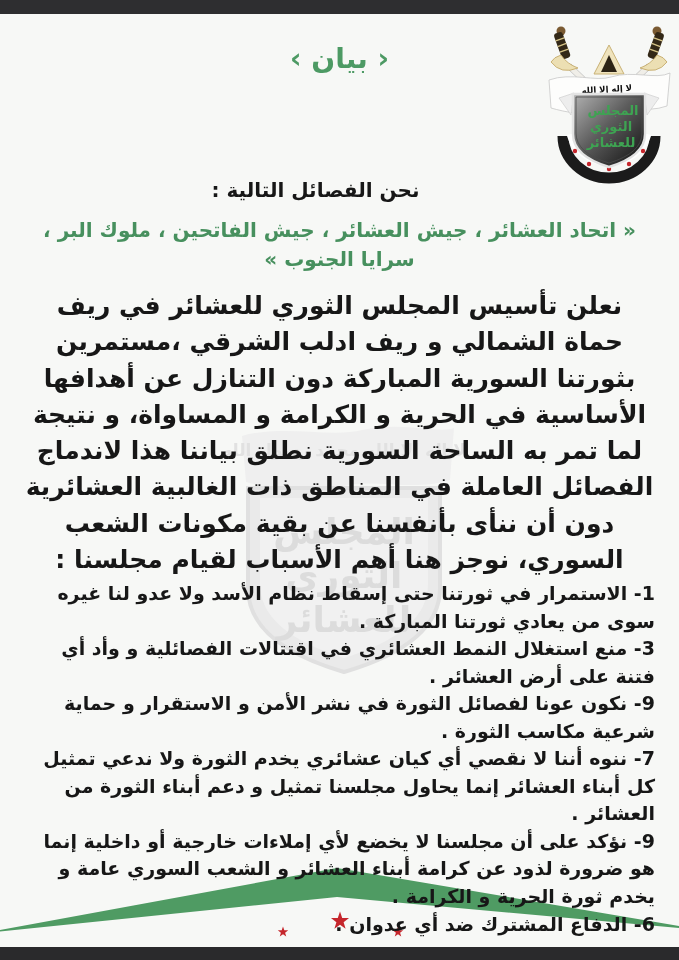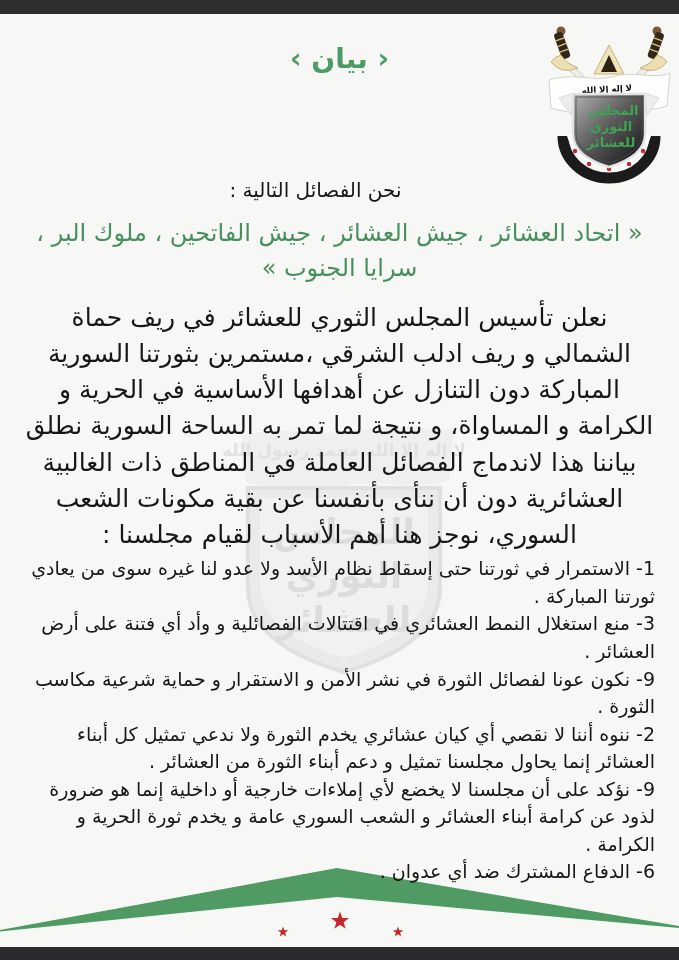--- a/index.html
+++ b/index.html
@@ -6,23 +6,23 @@
   .page{position:relative;width:679px;height:960px;margin:0 auto;background:#f7f8f6;
         overflow:hidden;font-family:"DejaVu Sans",sans-serif;}
   .bar{position:absolute;left:0;right:0;background:#2e2e30;z-index:3;}
   .bar.top{top:0;height:14px;}
   .bar.bottom{bottom:0;height:13px;background:#2a2a2c;}
   .title{position:absolute;top:42px;left:0;right:0;text-align:center;direction:rtl;
          font-size:28px;font-weight:700;color:#4d9a64;z-index:2;letter-spacing:2px;}
   .logo{position:absolute;top:22px;right:2px;width:136px;height:165px;z-index:2;}
   .watermark{position:absolute;top:416px;left:212px;width:268px;height:292px;z-index:0;}
   .content{position:absolute;top:178px;left:24px;right:24px;direction:rtl;
-           color:#171717;font-weight:400;z-index:2;}
+           color:#171717;font-weight:700;z-index:2;}
   .heading{font-size:20px;text-align:center;transform:translateX(-24px);margin-bottom:14px;}
-  .factions{font-size:24px;line-height:1.45;text-align:center;color:#47905e;margin-bottom:14px;}
+  .factions{font-size:20px;line-height:1.45;text-align:center;color:#47905e;margin-bottom:14px;}
   .paragraph{font-size:25px;line-height:1.45;text-align:center;margin-bottom:2px;}
   .reason-line{font-size:19px;line-height:1.45;}
   .footer-art{position:absolute;left:0;bottom:12px;width:679px;height:100px;z-index:1;}
 </style>
 </head>
 <body>
 
 <div class="page">
 
   <div class="bar top"></div>
@@ -99,21 +99,21 @@
   </svg>
 
   <div class="content">
     <div class="heading">نحن الفصائل التالية :</div>
     <div class="factions">« اتحاد العشائر ، جيش العشائر ، جيش الفاتحين ، ملوك البر ، سرايا الجنوب »</div>
     <div class="paragraph">نعلن تأسيس المجلس الثوري للعشائر في ريف حماة الشمالي و ريف ادلب الشرقي ،مستمرين بثورتنا السورية المباركة دون التنازل عن أهدافها الأساسية في الحرية و الكرامة و المساواة، و نتيجة لما تمر به الساحة السورية نطلق بياننا هذا لاندماج الفصائل العاملة في المناطق ذات الغالبية العشائرية دون أن ننأى بأنفسنا عن بقية مكونات الشعب السوري، نوجز هنا أهم الأسباب لقيام مجلسنا :</div>
     <div class="reasons">
         <div class="reason-line">1- الاستمرار في ثورتنا حتى إسقاط نظام الأسد ولا عدو لنا غيره سوى من يعادي ثورتنا المباركة .</div>
         <div class="reason-line">3- منع استغلال النمط العشائري في اقتتالات الفصائلية و وأد أي فتنة على أرض العشائر .</div>
         <div class="reason-line">9- نكون عونا لفصائل الثورة في نشر الأمن و الاستقرار و حماية شرعية مكاسب الثورة .</div>
-        <div class="reason-line">2- ننوه أننا لا نقصي أي كيان عشائري يخدم الثورة ولا ندعي تمثيل كل أبناء العشائر إنما يحاول مجلسنا تمثيل و دعم أبناء الثورة من العشائر .</div>
+        <div class="reason-line">7- ننوه أننا لا نقصي أي كيان عشائري يخدم الثورة ولا ندعي تمثيل كل أبناء العشائر إنما يحاول مجلسنا تمثيل و دعم أبناء الثورة من العشائر .</div>
         <div class="reason-line">9- نؤكد على أن مجلسنا لا يخضع لأي إملاءات خارجية أو داخلية إنما هو ضرورة لذود عن كرامة أبناء العشائر و الشعب السوري عامة و يخدم ثورة الحرية و الكرامة .</div>
         <div class="reason-line">6- الدفاع المشترك ضد أي عدوان .</div>
       </div>
   </div>
 
   <svg class="footer-art" viewBox="0 0 679 100" preserveAspectRatio="none">
     <defs>
       <path id="star5" d="M0,-10 L2.35,-3.24 L9.51,-3.09 L3.8,1.24 L5.88,8.09 L0,4 L-5.88,8.09 L-3.8,1.24 L-9.51,-3.09 L-2.35,-3.24 Z"></path>
     </defs>
     <polygon points="0,82 337,20 679,78 679,80 337,49 0,83.5" fill="#4f9b63"></polygon>

